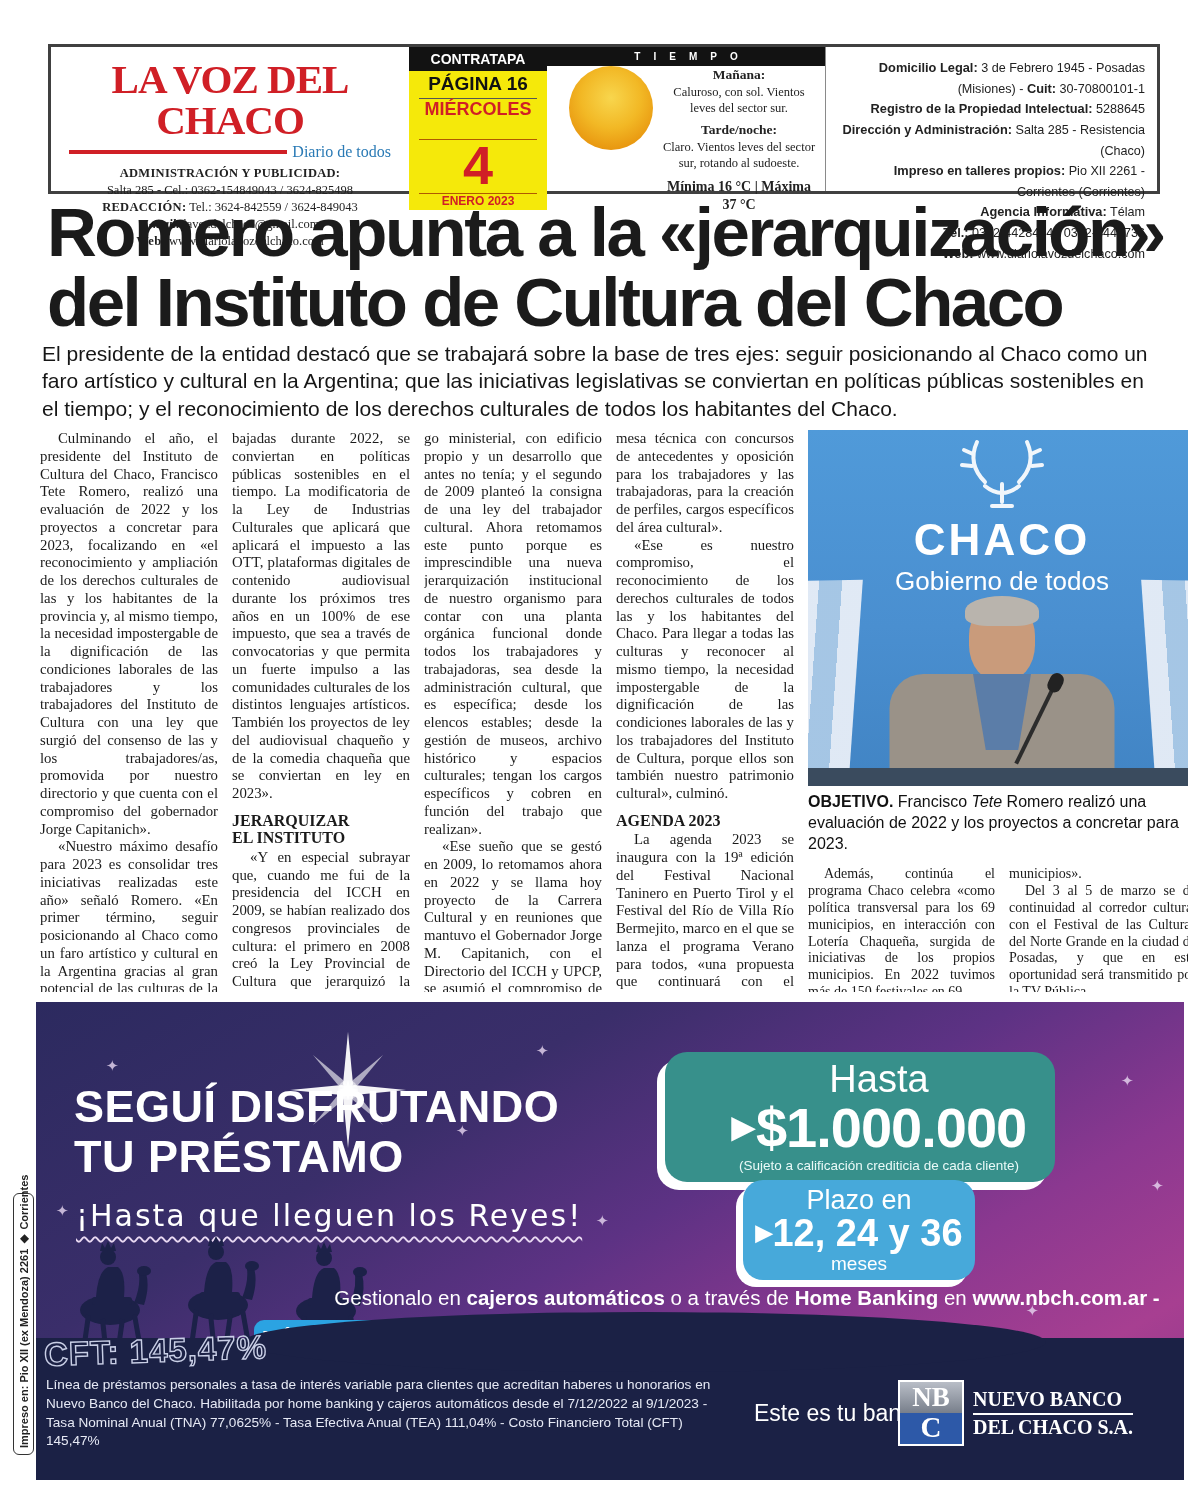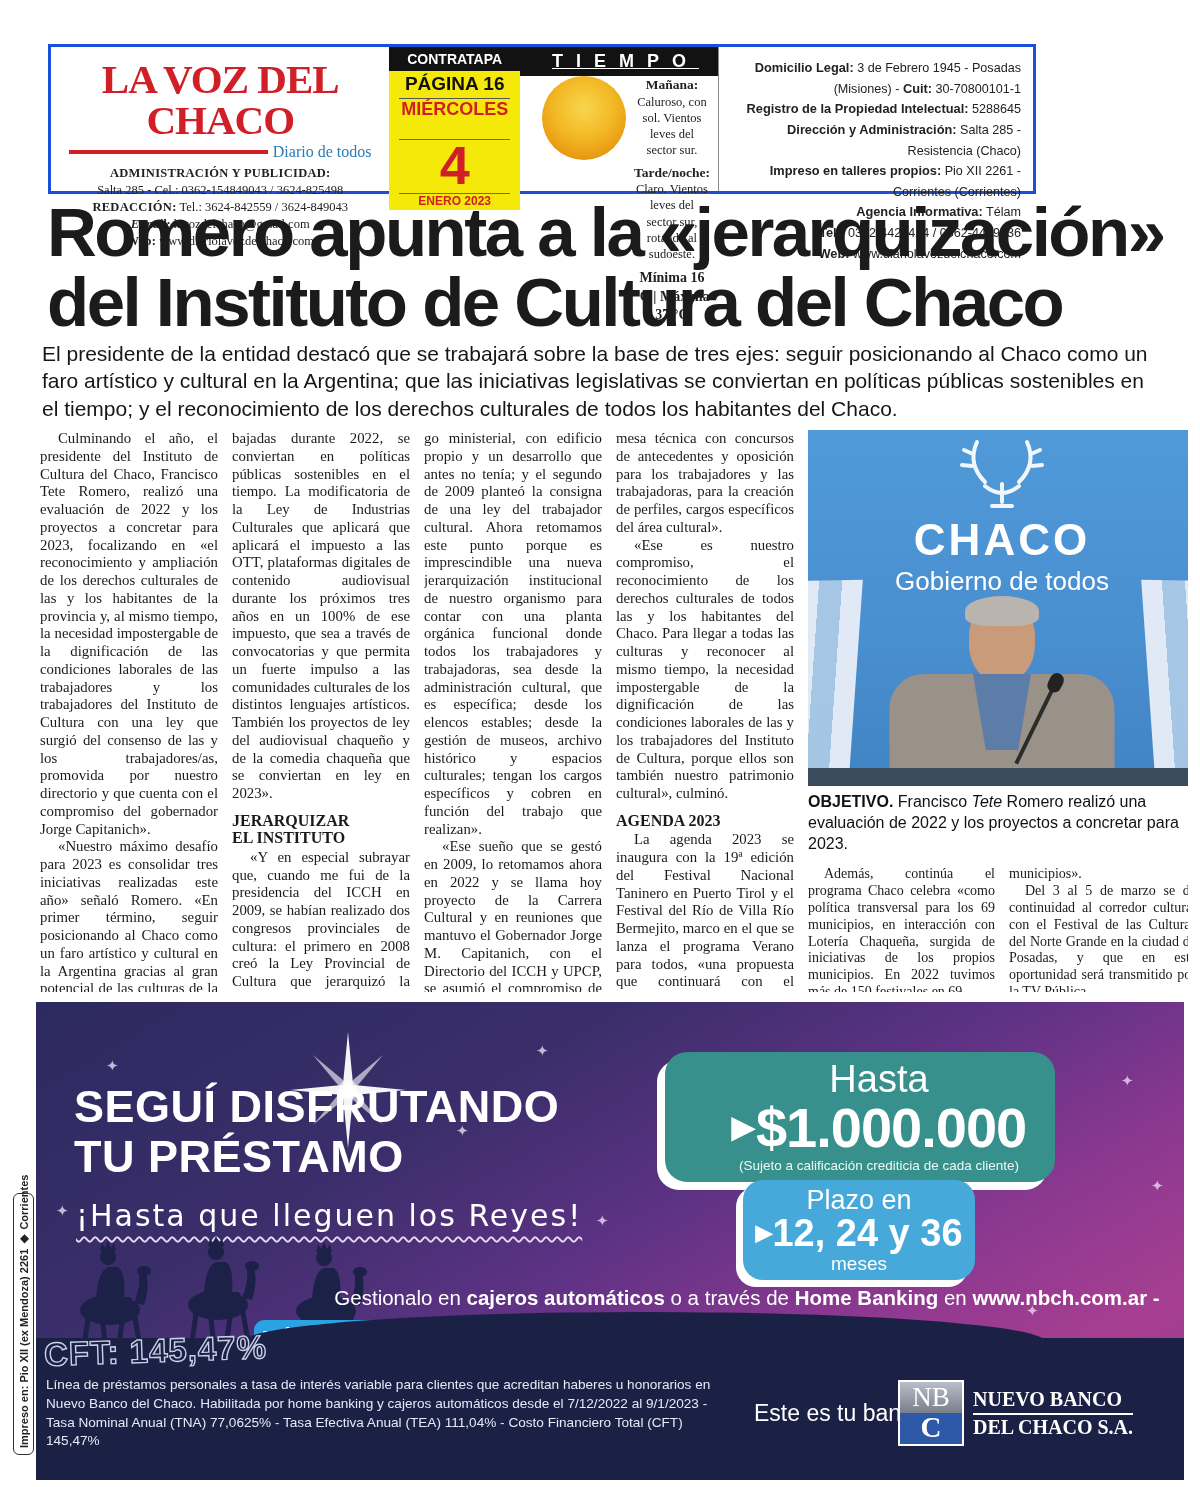--- a/index.html
+++ b/index.html
@@ -1,21 +1,21 @@
 <!DOCTYPE html>
 <html lang="es"><head>
 <meta charset="utf-8">
 <style>
   html,body{margin:0;padding:0;background:#fff;}
   .page{position:relative;width:1200px;height:1487px;background:#fff;overflow:hidden;
         font-family:"Liberation Serif",serif;color:#1a1a1a;}
 
   
-  .header{position:absolute;left:48px;top:44px;width:988px;height:150px;
-          border:3px solid #1d4ed8;display:flex;background:#fff;box-sizing:border-box;}
+  .header{position:absolute;left:48px;top:44px;width:1112px;height:150px;
+          border:3px solid #404040;display:flex;background:#fff;box-sizing:border-box;}
   .masthead{width:358px;text-align:center;padding-top:12px;box-sizing:border-box;}
   .masthead-title{font-family:"Liberation Serif",serif;font-weight:bold;color:#d01f26;
                   font-size:41px;letter-spacing:-1px;line-height:1;}
   .masthead-tagrow{display:flex;align-items:center;margin:2px 18px 4px 18px;}
   .masthead-rule{flex:1;height:4px;background:#d01f26;}
   .masthead-tagline{color:#2a7ab5;font-size:16px;margin-left:5px;white-space:nowrap;}
   .contact{font-size:12.5px;line-height:1.35;color:#222;}
   .contact b{letter-spacing:.3px;}
   .contact .em{font-style:italic;font-weight:bold;}
 
@@ -24,22 +24,22 @@
               font-weight:bold;font-size:14px;text-align:center;padding:4px 0;}
   .cal-body{background:#f5e90a;flex:1;text-align:center;font-family:"Liberation Sans",sans-serif;
             display:flex;flex-direction:column;justify-content:space-evenly;padding:2px 10px;}
   .cal-page{font-size:19px;font-weight:bold;color:#111;border-bottom:1.5px solid #555;padding-bottom:3px;}
   .cal-weekday{font-size:18px;font-weight:bold;color:#d01f26;border-bottom:1.5px solid #b05a00;padding-bottom:19px;}
   .cal-day{font-size:54px;font-weight:bold;color:#d01f26;line-height:.95;border-bottom:1.5px solid #b05a00;padding-bottom:2px;}
   .cal-month{font-size:12px;font-weight:bold;color:#d01f26;}
 
   .weather{flex:1;position:relative;box-sizing:border-box;}
   .weather-header{background:#121212;color:#fff;font-family:"Liberation Sans",sans-serif;
-                  font-weight:bold;font-size:18px;text-align:center;letter-spacing:13px;
-                  padding:4px 0 4px 13px;text-decoration:underline;}
+                  font-weight:bold;font-size:10px;text-align:center;letter-spacing:13px;
+                  padding:4px 0 4px 13px;}
   .weather-body{display:flex;align-items:flex-start;height:108px;}
   .sun{width:84px;height:84px;margin-left:22px;border-radius:50%;position:relative;flex:none;
        background:radial-gradient(circle at 50% 38%,#f8d64d 0%,#f2b825 45%,#e8960f 78%,#de8a08 100%);}
   .sun::before{content:"";position:absolute;inset:-7px;border-radius:50%;z-index:-1;
        background:repeating-conic-gradient(#eca511 0deg 4.5deg,#fff 4.5deg 9deg);}
   .weather-text{flex:1;text-align:center;font-size:12.5px;line-height:1.3;color:#222;padding:0 8px;}
   .weather-text .wlabel{font-weight:bold;font-size:13.5px;}
   .weather-minmax{font-weight:bold;font-size:14px;margin-top:7px;}
 
   .legal{width:332px;border-left:1.5px solid #8a8a8a;box-sizing:border-box;
@@ -124,21 +124,21 @@
   .ad-footer::before{content:"";position:absolute;left:18%;top:-26px;width:70%;height:60px;
                      background:#1b2145;border-radius:50%;}
   .cft{position:absolute;left:8px;top:330px;font-size:33px;font-weight:bold;
        color:transparent;-webkit-text-stroke:1.4px #c9cfe6;letter-spacing:1px;transform:rotate(-2deg);}
   .fineprint{position:absolute;left:10px;top:374px;width:665px;font-size:13.6px;line-height:1.38;
              color:#e6e9f5;}
   .bank-tag{position:absolute;left:718px;top:398px;font-size:23px;}
   .nbc{position:absolute;left:862px;top:378px;display:flex;align-items:center;}
   .nbc-square{width:62px;height:62px;border:2px solid #fff;display:grid;grid-template-rows:1fr 1fr;flex:none;}
   .nbc-top{background:linear-gradient(#b9bec7,#787f8b);color:#fff;font-family:"Liberation Serif",serif;
-           font-weight:normal;font-size:27px;text-align:center;line-height:30px;}
+           font-weight:bold;font-size:27px;text-align:center;line-height:30px;}
   .nbc-bottom{background:#2d59a8;color:#fff;font-family:"Liberation Serif",serif;
            font-weight:bold;font-size:29px;text-align:center;line-height:28px;}
   .nbc-name{margin-left:9px;font-family:"Liberation Serif",serif;font-weight:bold;font-size:20px;line-height:1.25;}
   .nbc-name .n1{border-bottom:2px solid #fff;padding-bottom:1px;}
 
   .print-strip{position:absolute;left:13px;top:1186px;height:276px;display:flex;align-items:center;}
   .print-strip-inner{writing-mode:vertical-rl;transform:rotate(180deg);border:1.5px solid #333;
        border-radius:6px;background:#fff;color:#222;font-family:"Liberation Sans",sans-serif;
        font-size:11px;font-weight:bold;padding:6px 3px;white-space:nowrap;height:262px;text-align:center;box-sizing:border-box;}
 </style>

